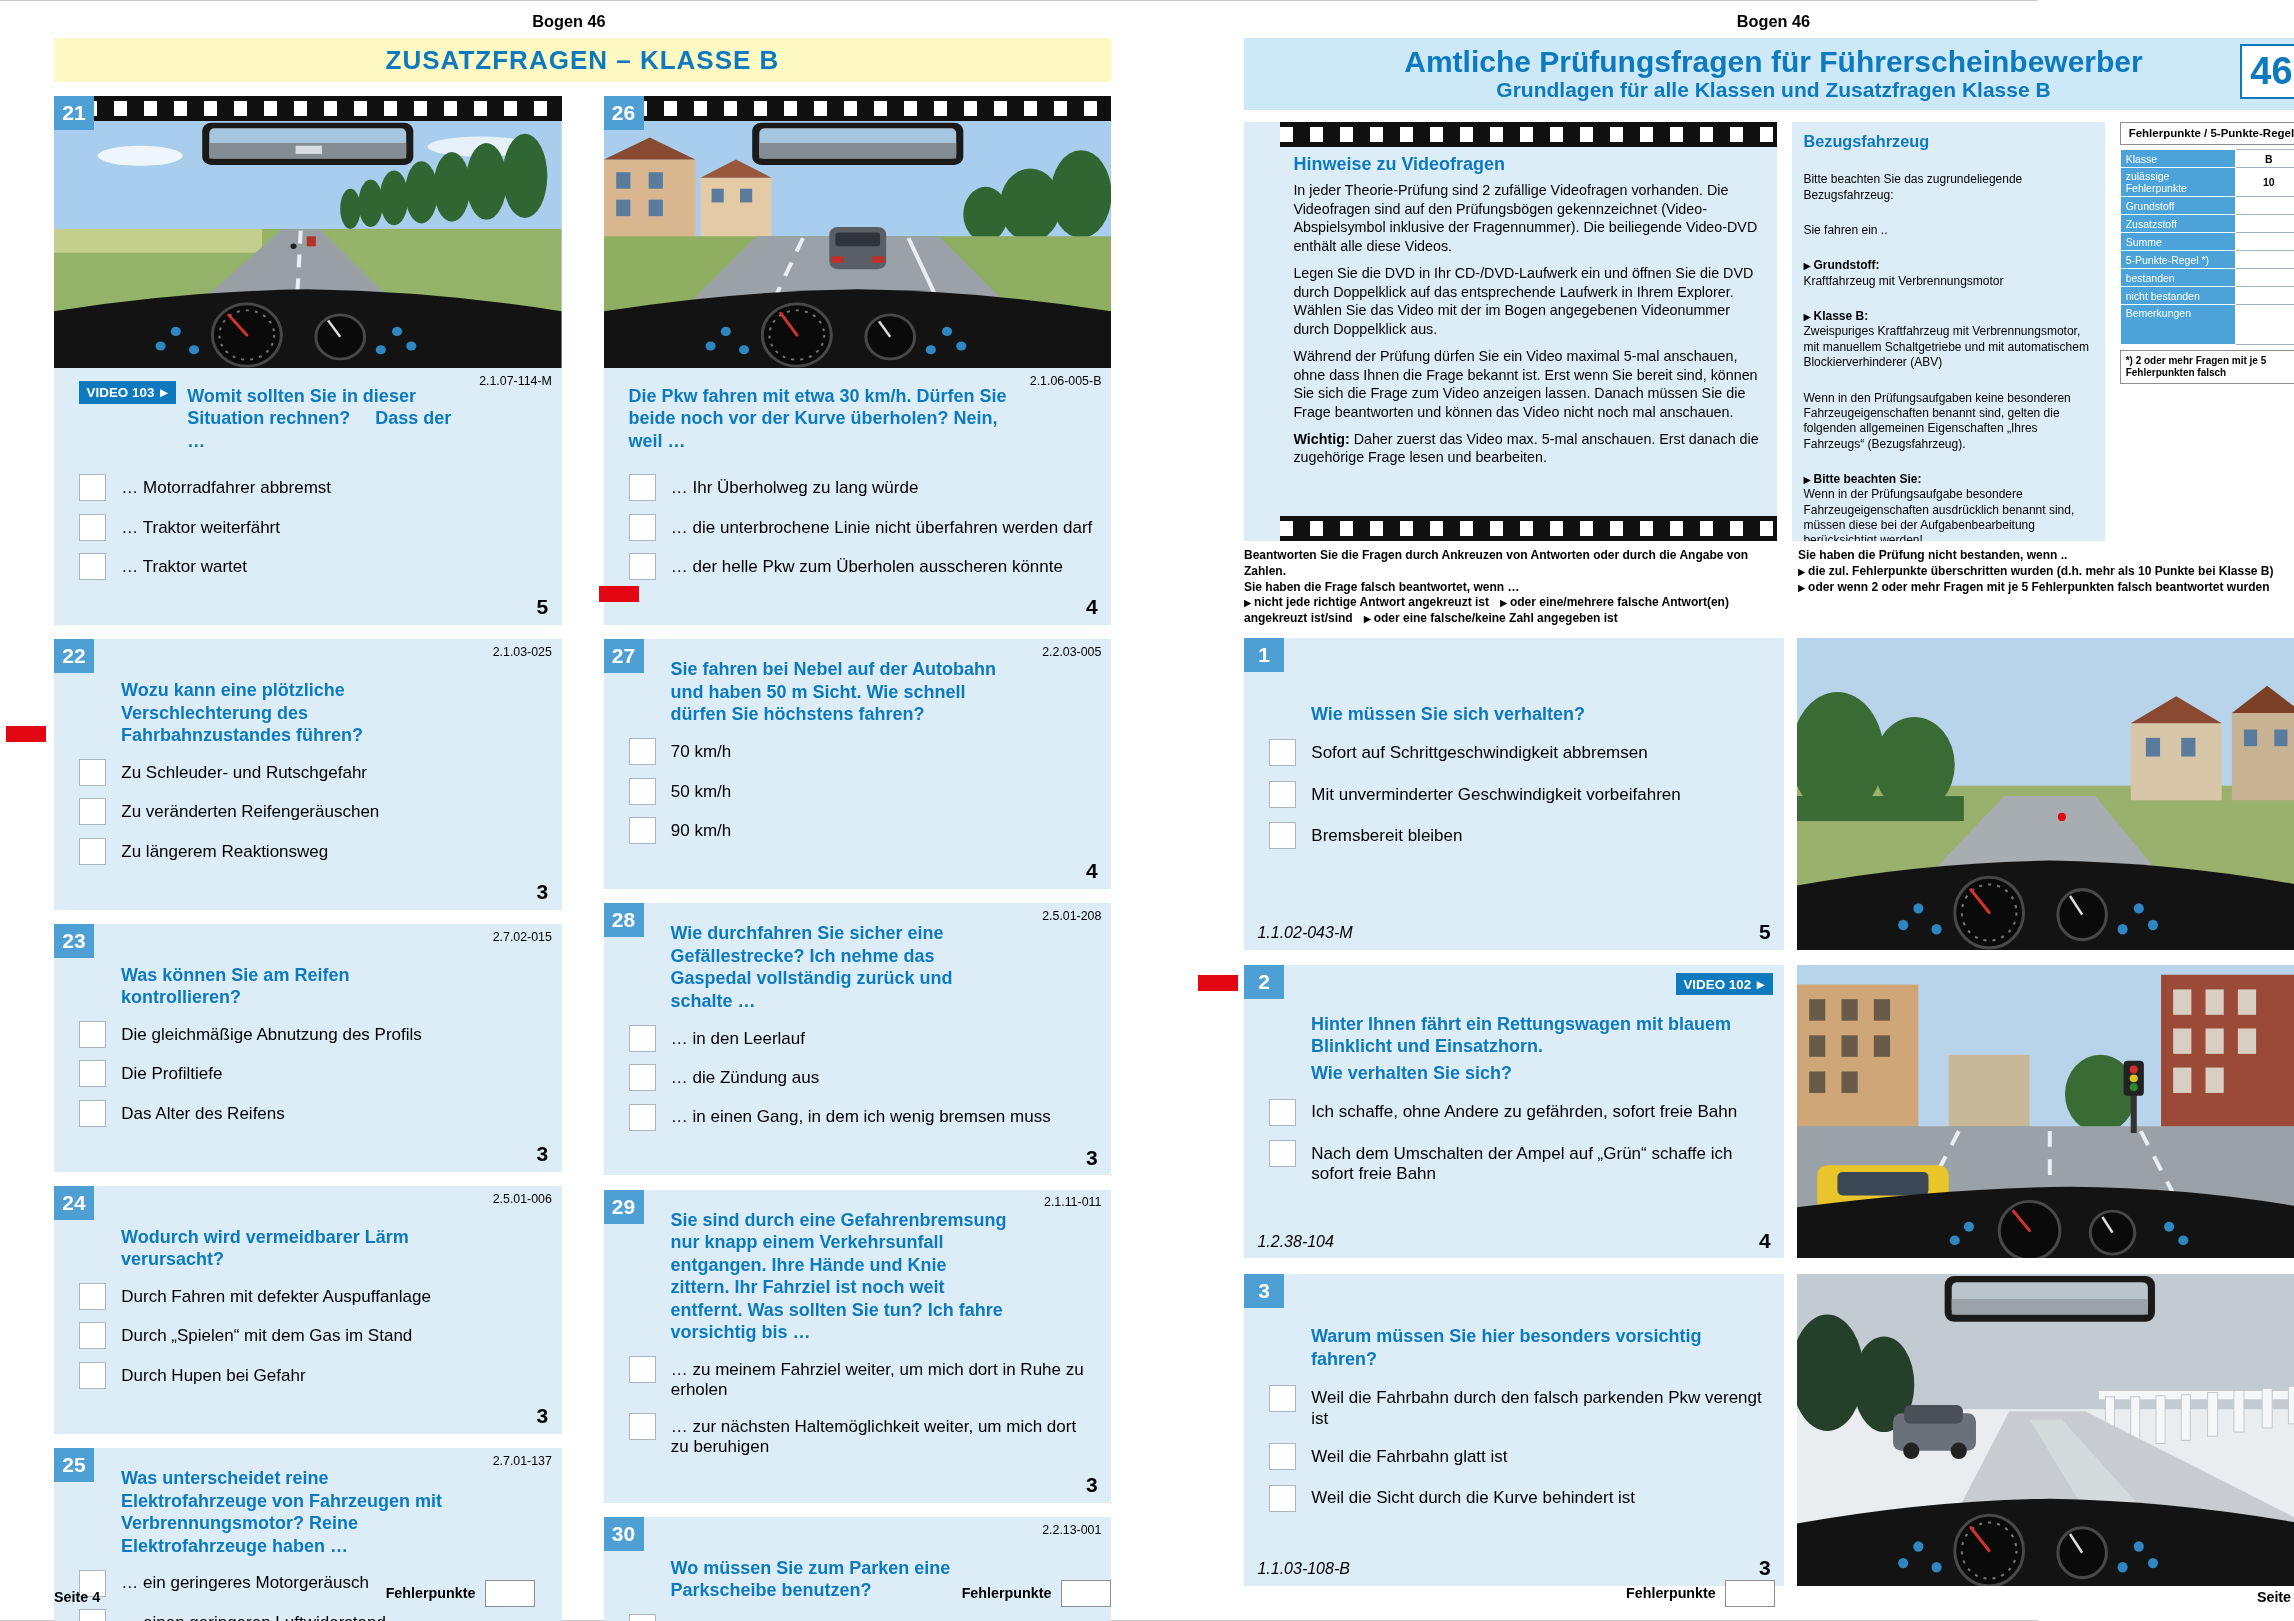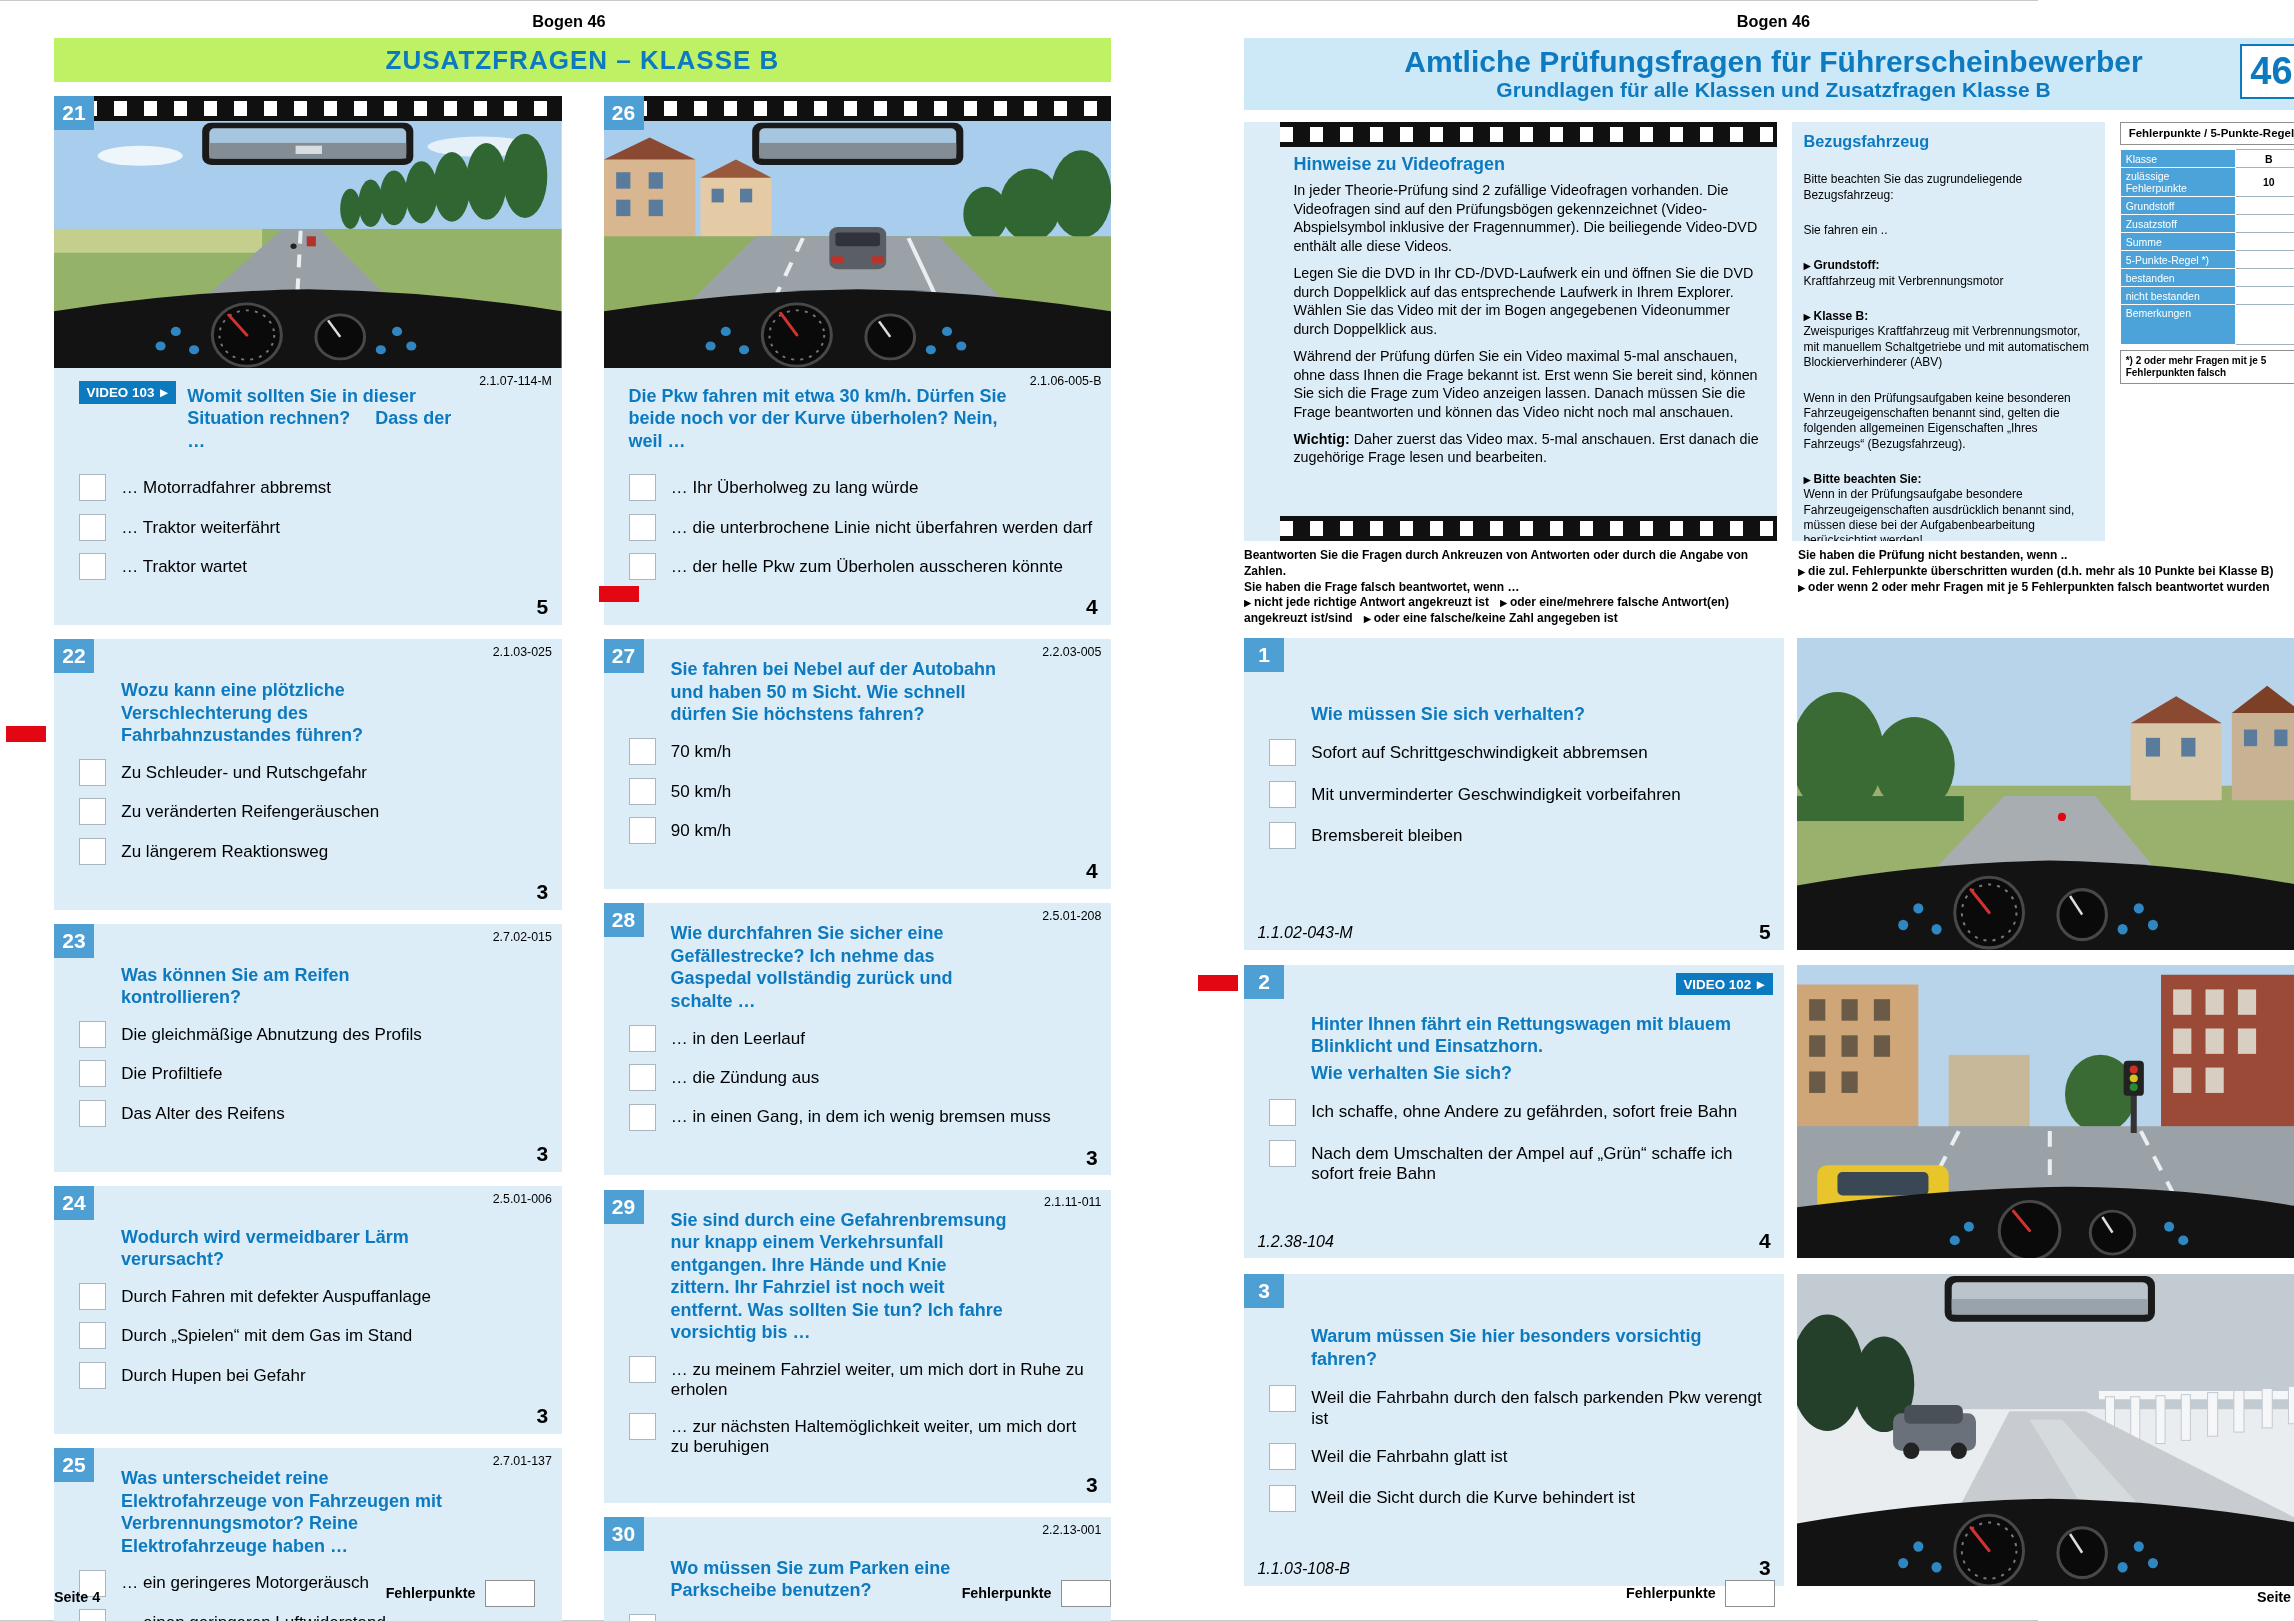--- a/index.html
+++ b/index.html
@@ -8,21 +8,21 @@
   .spread { display:flex; width:2038px; height:1621px; border-top:1.9px solid #c9c9c9; border-bottom:1.9px solid #c9c9c9;gap:28px; }
   .page { position:relative; background:#fff; height:100%; }
   .page-left  { width:1138px; }
   .divider { width:13.4px; background:linear-gradient(90deg,#bdbdbd 0 1.9px,#fff 1.9px 11.5px,#bdbdbd 11.5px 13.4px); }
   .page-right { width:1143px; padding:0 34px 0 50px; }
 
   .bogen { text-align:center; font-size:16.3px; font-weight:bold; padding:10.5px 0 7.6px; }
 
   
   .left-inner { padding:0 27px 0 54px; }
-  .band { background:#bef264; color:#0d7ac0; font-weight:bold; font-size:26px;
+  .band { background:#fef9c3; color:#0d7ac0; font-weight:bold; font-size:26px;
     text-align:center; letter-spacing:1px; padding:6.7px 0; margin-bottom:13.4px; }
   .cols { display:flex; gap:42px; }
   .col { width:508px; display:flex; flex-direction:column; gap:14.3px; }
 
   .qcard { position:relative; background:#dcedf8; }
   .r2 { min-height:247px; } .r3 { min-height:229px; } .r4 { min-height:235px; } .r5 { min-height:222px; }
   .qnum { position:absolute; top:0; left:0; width:40px; height:34px; background:#4e9fd4; color:#fff;
     font-weight:bold; font-size:21px; display:flex; align-items:center; justify-content:center; z-index:4; }
   .qcontent { position:relative; padding:5.7px 13.4px 32.5px 25px; }
   .qcode { position:absolute; top:5.7px; right:9.6px; font-size:12.4px; z-index:3; }

